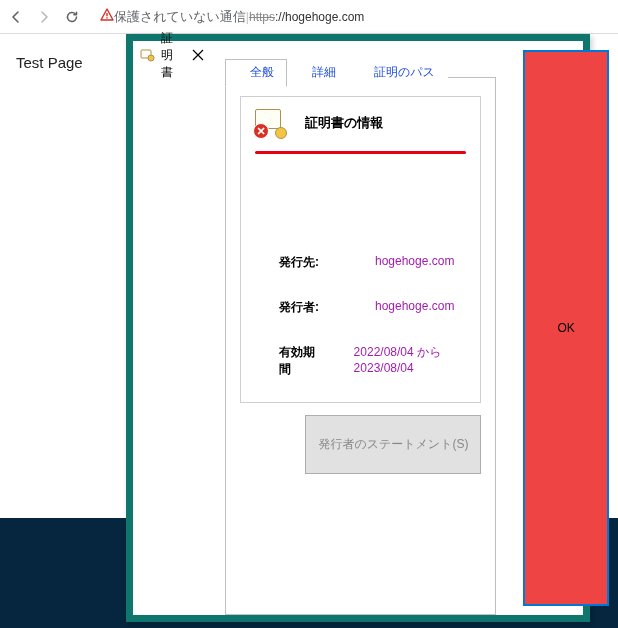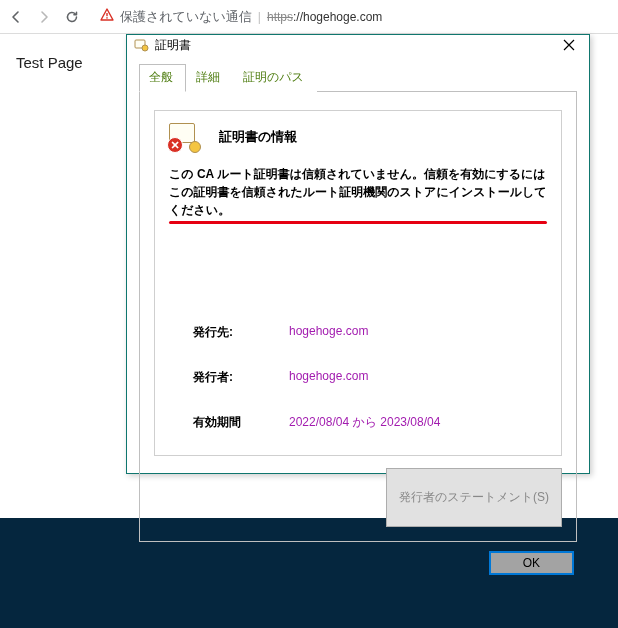--- a/index.html
+++ b/index.html
@@ -28,21 +28,20 @@
     display: flex; align-items: center; justify-content: center;
     cursor: pointer;
   }
   .address-box {
     flex: 1;
     display: flex;
     align-items: center;
     height: 26px;
     border-radius: 13px;
     padding: 0 10px;
-    gap: 6px;
     background: #fff;
   }
   .warn-icon {
     color: #d93025;
     font-size: 13px;
   }
   .not-secure { color: #5f6368; font-size: 13px; }
   .url-sep { color: #c0c0c0; }
   .url-strike { color: #888; text-decoration: line-through; }
   .url-rest { color: #333; }
@@ -56,26 +55,26 @@
     position: absolute;
     left: 0; right: 0; bottom: 0;
     height: 110px;
     background: #05263e;
   }
   .dialog {
     position: absolute;
     left: 126px;
     top: 34px;
     width: 464px;
-    height: 440px;
-    background: #fff;
-    border: 1px solid #0f766e;
+    height: 588px;
+    background: #fff;
+    border: 7px solid #0f766e;
     box-shadow: 2px 2px 6px rgba(0,0,0,0.2);
     display: flex;
-    flex-direction: column;
+    flex-direction: row;
   }
   .dlg-title {
     display: flex;
     align-items: center;
     height: 28px;
     padding: 0 6px;
     gap: 6px;
   }
   .dlg-title .ico {
     width: 16px; height: 16px;
@@ -94,28 +93,28 @@
     flex: 1;
     display: flex;
     flex-direction: column;
   }
   .tabs {
     display: flex;
     border-bottom: 1px solid #bfbfbf;
     position: relative;
   }
   .tab {
-    padding: 4px 12px 5px 9px;
-    font-size: 12px;
-    color: #4d7c0f;
+    padding: 4px 12px 5px 24px;
+    font-size: 12px;
+    color: #1d4ed8;
     cursor: pointer;
     border: 1px solid transparent;
     border-bottom: none;
     position: relative;
-    top: 1px;
+    top: 10px;
     background: #fff;
   }
   .tab.active {
     border-color: #bfbfbf;
     border-bottom: 1px solid #fff;
   }
   .tab-content {
     border: 1px solid #bfbfbf;
     border-top: none;
     flex: 1;
@@ -202,21 +201,21 @@
     font-size: 12px;
     padding: 20px 12px;
     cursor: default;
   }
   .dlg-footer {
     display: flex;
     justify-content: flex-end;
     padding: 10px 16px;
   }
   .ok-btn {
-    background: #a3a3a3;
+    background: #ef4444;
     border: 1px solid #0078d7;
     outline: 1px solid #0078d7;
     color: #000;
     font-size: 12px;
     padding: 3px 32px;
     cursor: pointer;
   }
 </style>
 </head>
 <body>
@@ -286,21 +285,20 @@
     <div class="tab-content">
       <div class="info-panel">
         <div class="info-header">
           <div class="cert-icon">
             <div class="doc"></div>
             <div class="rib"></div>
             <div class="x">✕</div>
           </div>
           <div class="info-title">証明書の情報</div>
         </div>
-        <div class="warn-text">この CA ルート証明書は信頼されていません。信頼を有効にするにはこの証明書を信頼されたルート証明機関のストアにインストールしてください。</div>
         <div class="red-underline"></div>
 
         <div class="details-block">
           <div class="detail-row">
             <span class="lbl">発行先:</span>
             <span class="val">hogehoge.com</span>
           </div>
           <div class="detail-row">
             <span class="lbl">発行者:</span>
             <span class="val">hogehoge.com</span>

